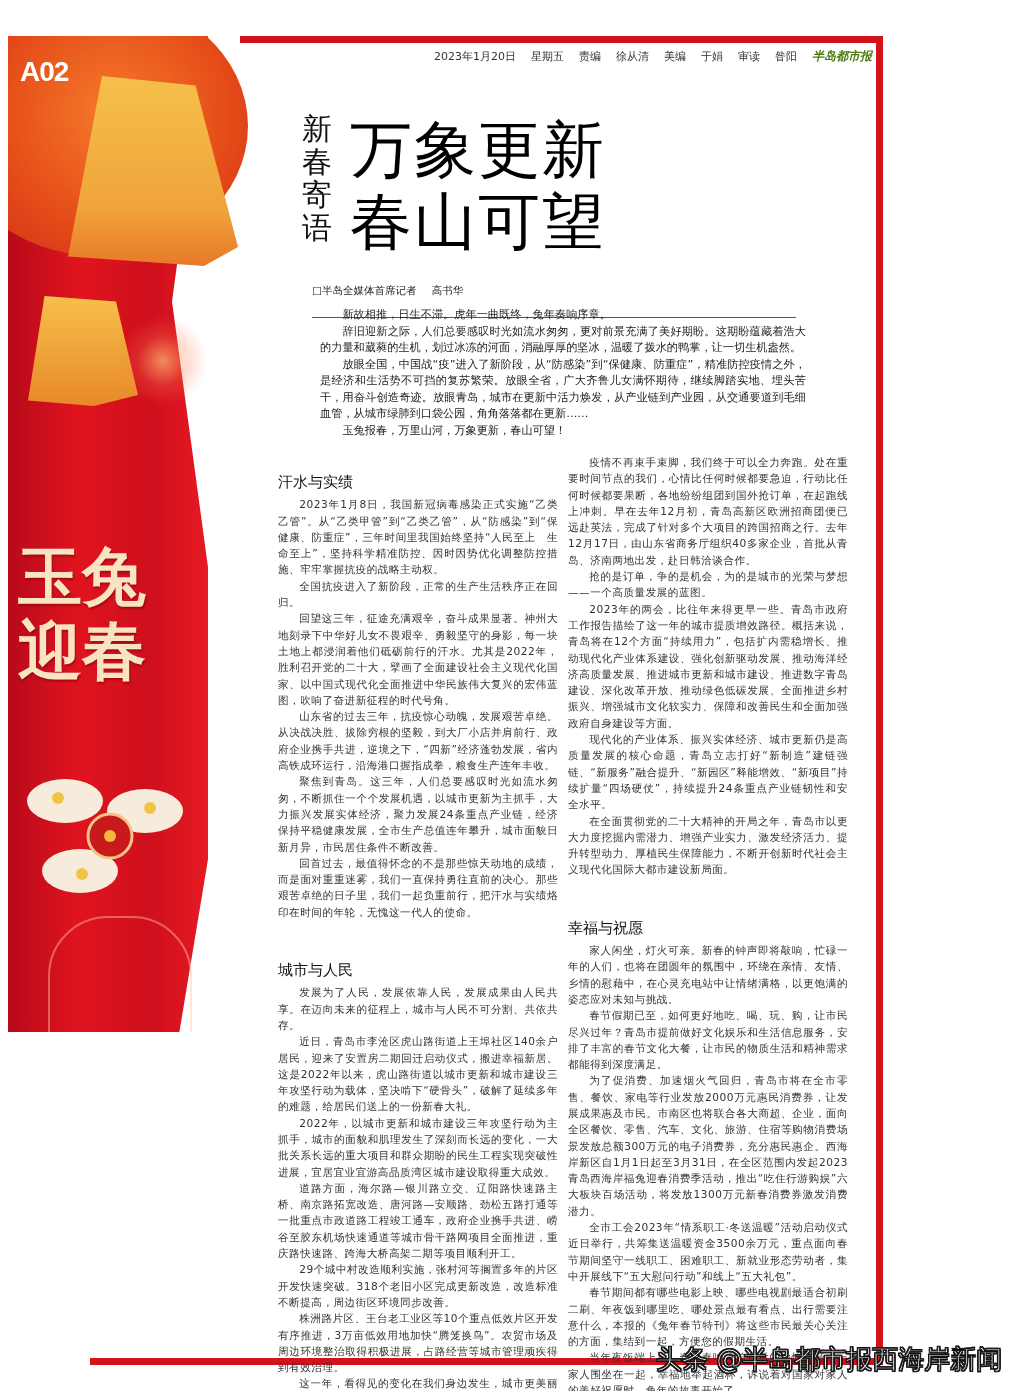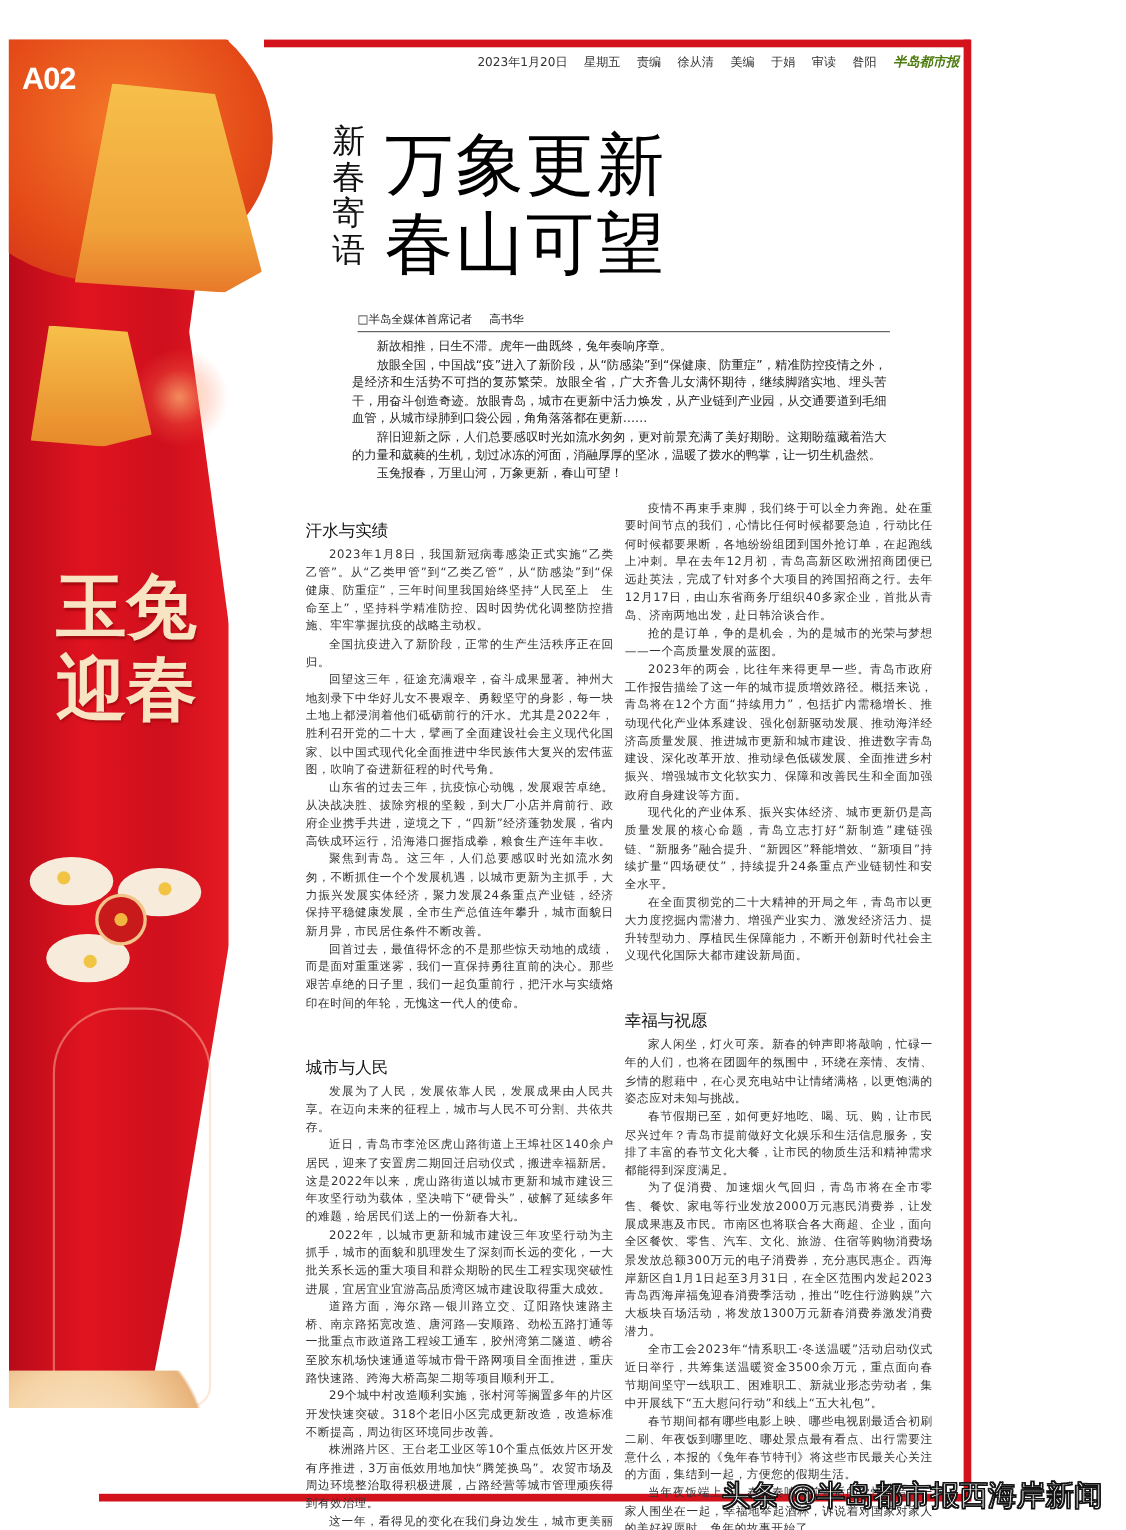--- a/index.html
+++ b/index.html
@@ -7,21 +7,21 @@
     width: 1024px; height: 1391px; background: #ffffff; position: relative; overflow: hidden;
     font-family: "DejaVu Sans", "Liberation Sans", sans-serif; color: #222;
   }
   
   .frame-top { position: absolute; left: 240px; top: 36px; width: 642px; height: 7px; background: #d4121c; }
   .frame-right { position: absolute; left: 876px; top: 36px; width: 7px; height: 1327px; background: #d4121c; }
   .frame-bottom { position: absolute; left: 90px; top: 1358px; width: 793px; height: 7px; background: #d4121c; }
 
   
   .deco {
-    position: absolute; left: 8px; top: 36px; width: 262px; height: 1244px; overflow: hidden;
+    position: absolute; left: 8px; top: 36px; width: 262px; height: 996px; overflow: hidden;
   }
   .deco .curtain {
     position: absolute; left: 0; top: 0; width: 200px; height: 1328px;
     background: linear-gradient(90deg, #b80a1a 0%, #e0141f 35%, #cf0f1d 70%, #e51a22 100%);
     border-top-right-radius: 0;
     clip-path: polygon(0 0, 100% 0, 82% 20%, 100% 40%, 100% 62%, 78% 82%, 55% 100%, 0 100%);
   }
   .deco .lantern {
     position: absolute; left: -60px; top: -40px; width: 300px; height: 260px; border-radius: 50%;
     background: radial-gradient(circle at 55% 45%, #f57a2a 0%, #e44a18 55%, #c8261a 100%);
@@ -38,24 +38,23 @@
   }
   .deco .firework {
     position: absolute; left: 110px; top: 280px; width: 90px; height: 90px; border-radius: 50%;
     background: radial-gradient(circle, rgba(255,190,120,0.7) 0%, rgba(255,120,80,0.25) 40%, rgba(0,0,0,0) 70%);
   }
   .deco .page-no {
     position: absolute; left: 12px; top: 20px; font-family: "Liberation Sans", sans-serif; font-weight: bold;
     font-size: 28px; color: #fff; letter-spacing: -1px;
   }
   .deco .callig {
-    position: absolute; left: 10px; top: 480px; width: 180px; height: 200px;
+    position: absolute; left: 10px; top: 504px; width: 180px; height: 200px;
     font-family: "DejaVu Serif", serif; font-weight: bold; color: #f8e3c2; font-size: 64px; line-height: 74px;
     text-shadow: 1px 2px 2px rgba(120,0,0,0.5);
-    margin-left: 33px;
   }
   .deco .callig span { display: inline-block; }
   .deco .rabbits {
     position: absolute; left: 12px; top: 720px; width: 170px; height: 150px;
   }
   .deco .pattern {
     position: absolute; left: 40px; top: 880px; width: 140px; height: 360px;
     border: 2px solid rgba(255,200,170,0.45); border-radius: 60px 60px 20px 20px;
   }
   .deco .cloud {
@@ -73,22 +72,22 @@
   
   .kicker {
     position: absolute; left: 302px; top: 112px; width: 34px; font-size: 30px; line-height: 33px; color: #111;
     font-family: "DejaVu Sans", sans-serif;
   }
   .headline {
     position: absolute; left: 350px; top: 104px; font-size: 62px; line-height: 72px; font-weight: normal; color: #000;
     font-family: "DejaVu Sans", sans-serif; letter-spacing: 2px; margin-top: 10px;
   }
   .byline {
-    position: absolute; left: 325px; top: 284px; width: 484px; border-bottom: 1px solid #555;
-    font-size: 10.5px; padding-bottom: 3px; color: #222;
+    position: absolute; left: 312px; top: 284px; width: 484px; border-bottom: 1px solid #555;
+    font-size: 10.5px; padding-bottom: 19px; color: #222;
   }
   .byline .name { margin-left: 12px; }
 
   .lead {
     position: absolute; left: 320px; top: 307px; width: 486px; font-size: 11.2px; line-height: 16.5px; color: #222;
   }
   .lead p { margin: 0; text-indent: 2em; text-align: justify; }
 
   .col { position: absolute; width: 280px; font-size: 10.6px; line-height: 16.3px; color: #333; }
   .col p { margin: 0; text-indent: 2em; text-align: justify; letter-spacing: 0.5px; }
@@ -153,39 +152,39 @@
   <div>春山可望</div>
 </div>
 
 <div class="byline">
   <span>□半岛全媒体首席记者</span>
   <span class="name">高书华</span>
 </div>
 
 <div class="lead">
   <p>新故相推，日生不滞。虎年一曲既终，兔年奏响序章。</p>
+  <p>辞旧迎新之际，人们总要感叹时光如流水匆匆，更对前景充满了美好期盼。这期盼蕴藏着浩大的力量和葳蕤的生机，划过冰冻的河面，消融厚厚的坚冰，温暖了拨水的鸭掌，让一切生机盎然。</p>
   <p>放眼全国，中国战“疫”进入了新阶段，从“防感染”到“保健康、防重症”，精准防控疫情之外，是经济和生活势不可挡的复苏繁荣。放眼全省，广大齐鲁儿女满怀期待，继续脚踏实地、埋头苦干，用奋斗创造奇迹。放眼青岛，城市在更新中活力焕发，从产业链到产业园，从交通要道到毛细血管，从城市绿肺到口袋公园，角角落落都在更新……</p>
-  <p>辞旧迎新之际，人们总要感叹时光如流水匆匆，更对前景充满了美好期盼。这期盼蕴藏着浩大的力量和葳蕤的生机，划过冰冻的河面，消融厚厚的坚冰，温暖了拨水的鸭掌，让一切生机盎然。</p>
   <p>玉兔报春，万里山河，万象更新，春山可望！</p>
 </div>
 
 <div class="col col-left">
   <h3>汗水与实绩</h3>
   <p>2023年1月8日，我国新冠病毒感染正式实施“乙类乙管”。从“乙类甲管”到“乙类乙管”，从“防感染”到“保健康、防重症”，三年时间里我国始终坚持“人民至上　生命至上”，坚持科学精准防控、因时因势优化调整防控措施、牢牢掌握抗疫的战略主动权。</p>
   <p>全国抗疫进入了新阶段，正常的生产生活秩序正在回归。</p>
   <p>回望这三年，征途充满艰辛，奋斗成果显著。神州大地刻录下中华好儿女不畏艰辛、勇毅坚守的身影，每一块土地上都浸润着他们砥砺前行的汗水。尤其是2022年，胜利召开党的二十大，擘画了全面建设社会主义现代化国家、以中国式现代化全面推进中华民族伟大复兴的宏伟蓝图，吹响了奋进新征程的时代号角。</p>
   <p>山东省的过去三年，抗疫惊心动魄，发展艰苦卓绝。从决战决胜、拔除穷根的坚毅，到大厂小店并肩前行、政府企业携手共进，逆境之下，“四新”经济蓬勃发展，省内高铁成环运行，沿海港口握指成拳，粮食生产连年丰收。</p>
   <p>聚焦到青岛。这三年，人们总要感叹时光如流水匆匆，不断抓住一个个发展机遇，以城市更新为主抓手，大力振兴发展实体经济，聚力发展24条重点产业链，经济保持平稳健康发展，全市生产总值连年攀升，城市面貌日新月异，市民居住条件不断改善。</p>
   <p>回首过去，最值得怀念的不是那些惊天动地的成绩，而是面对重重迷雾，我们一直保持勇往直前的决心。那些艰苦卓绝的日子里，我们一起负重前行，把汗水与实绩烙印在时间的年轮，无愧这一代人的使命。</p>
   <div class="section-gap"></div>
   <h3>城市与人民</h3>
   <p>发展为了人民，发展依靠人民，发展成果由人民共享。在迈向未来的征程上，城市与人民不可分割、共依共存。</p>
   <p>近日，青岛市李沧区虎山路街道上王埠社区140余户居民，迎来了安置房二期回迁启动仪式，搬进幸福新居。这是2022年以来，虎山路街道以城市更新和城市建设三年攻坚行动为载体，坚决啃下“硬骨头”，破解了延续多年的难题，给居民们送上的一份新春大礼。</p>
   <p>2022年，以城市更新和城市建设三年攻坚行动为主抓手，城市的面貌和肌理发生了深刻而长远的变化，一大批关系长远的重大项目和群众期盼的民生工程实现突破性进展，宜居宜业宜游高品质湾区城市建设取得重大成效。</p>
-  <p>道路方面，海尔路—银川路立交、辽阳路快速路主桥、南京路拓宽改造、唐河路—安顺路、劲松五路打通等一批重点市政道路工程竣工通车，胶州湾第二隧道、崂谷至胶东机场快速通道等城市骨干路网项目全面推进，重庆路快速路、跨海大桥高架二期等项目顺利开工。</p>
+  <p>道路方面，海尔路—银川路立交、辽阳路快速路主桥、南京路拓宽改造、唐河路—安顺路、劲松五路打通等一批重点市政道路工程竣工通车，政府企业携手共进、崂谷至胶东机场快速通道等城市骨干路网项目全面推进，重庆路快速路、跨海大桥高架二期等项目顺利开工。</p>
   <p>29个城中村改造顺利实施，张村河等搁置多年的片区开发快速突破。318个老旧小区完成更新改造，改造标准不断提高，周边街区环境同步改善。</p>
   <p>株洲路片区、王台老工业区等10个重点低效片区开发有序推进，3万亩低效用地加快“腾笼换鸟”。农贸市场及周边环境整治取得积极进展，占路经营等城市管理顽疾得到有效治理。</p>
   <p>这一年，看得见的变化在我们身边发生，城市更美丽宜居，生活更便利和谐。</p>
   <div class="section-gap"></div>
 
 </div>
 
 <div class="col col-right">
   <p>疫情不再束手束脚，我们终于可以全力奔跑。处在重要时间节点的我们，心情比任何时候都要急迫，行动比任何时候都要果断，各地纷纷组团到国外抢订单，在起跑线上冲刺。早在去年12月初，青岛高新区欧洲招商团便已远赴英法，完成了针对多个大项目的跨国招商之行。去年12月17日，由山东省商务厅组织40多家企业，首批从青岛、济南两地出发，赴日韩洽谈合作。</p>
   <p>抢的是订单，争的是机会，为的是城市的光荣与梦想——一个高质量发展的蓝图。</p>

